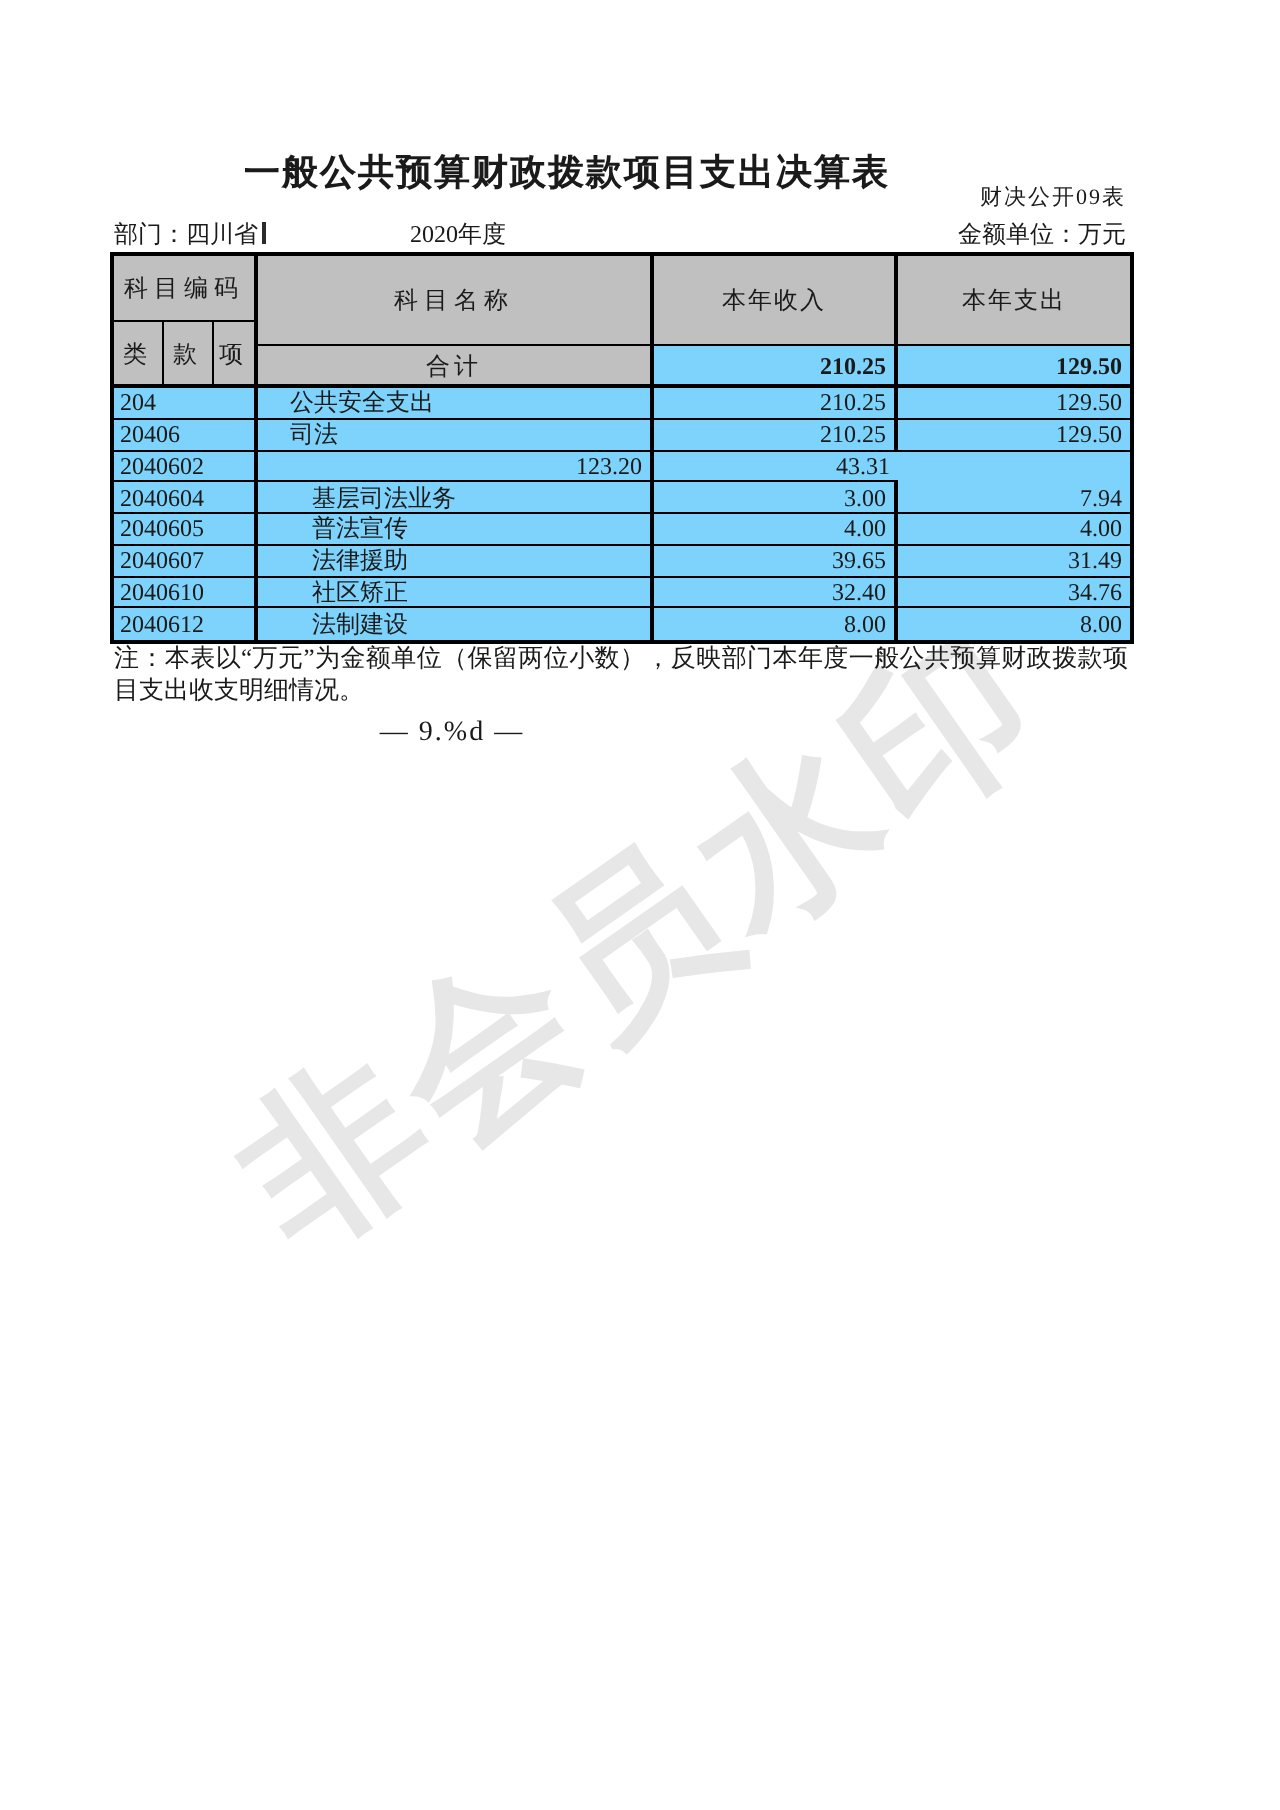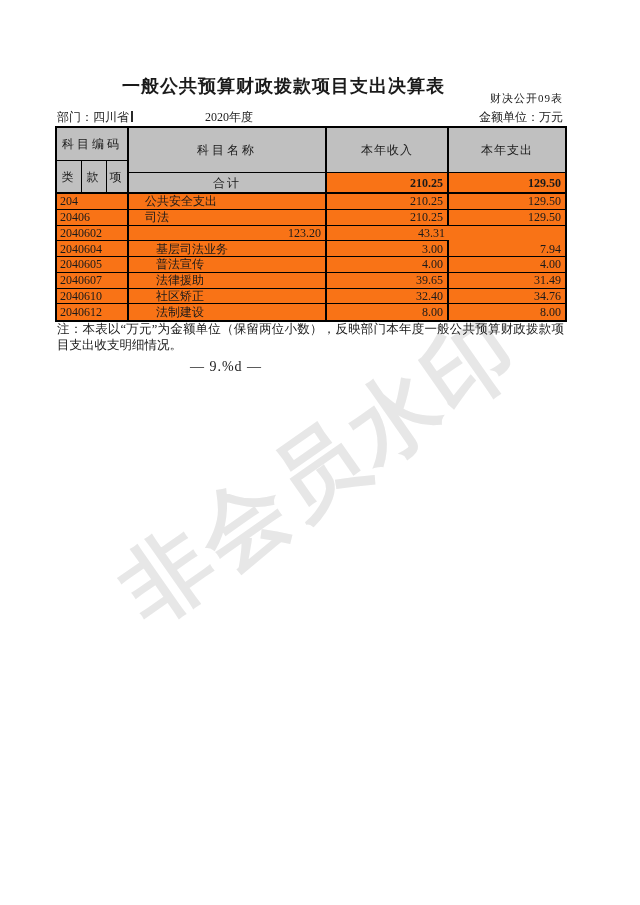--- a/index.html
+++ b/index.html
@@ -54,21 +54,21 @@
   
   .fin-table{
     position:absolute;left:55px;top:126px;
     width:508px;
     border:2px solid #000;
     display:grid;
     grid-template-columns:25px 25px 22px 198px 122px 116px;
     grid-template-rows:33px 12px 21px repeat(8,15.75px);
     z-index:2;
     box-sizing:content-box;
-    background:#f97316;
+    background:#7dd3fc;
   }
   .cell{
     box-sizing:border-box;
     display:flex;align-items:center;
     font-size:12px;
     overflow:hidden;white-space:nowrap;
     line-height:1;
   }
   .hdr{background:#c0c0c0;justify-content:center;letter-spacing:3px;}
   .hdr-tight{letter-spacing:1px;}

